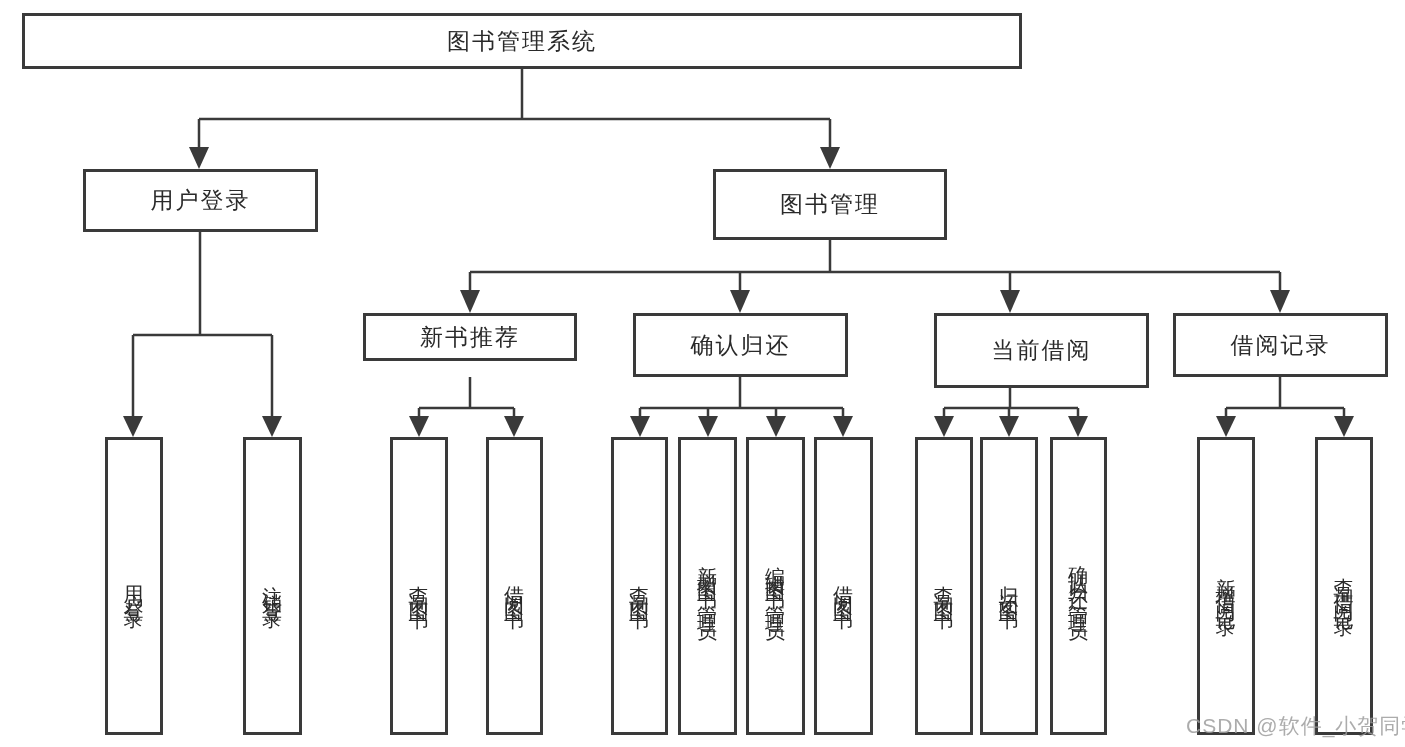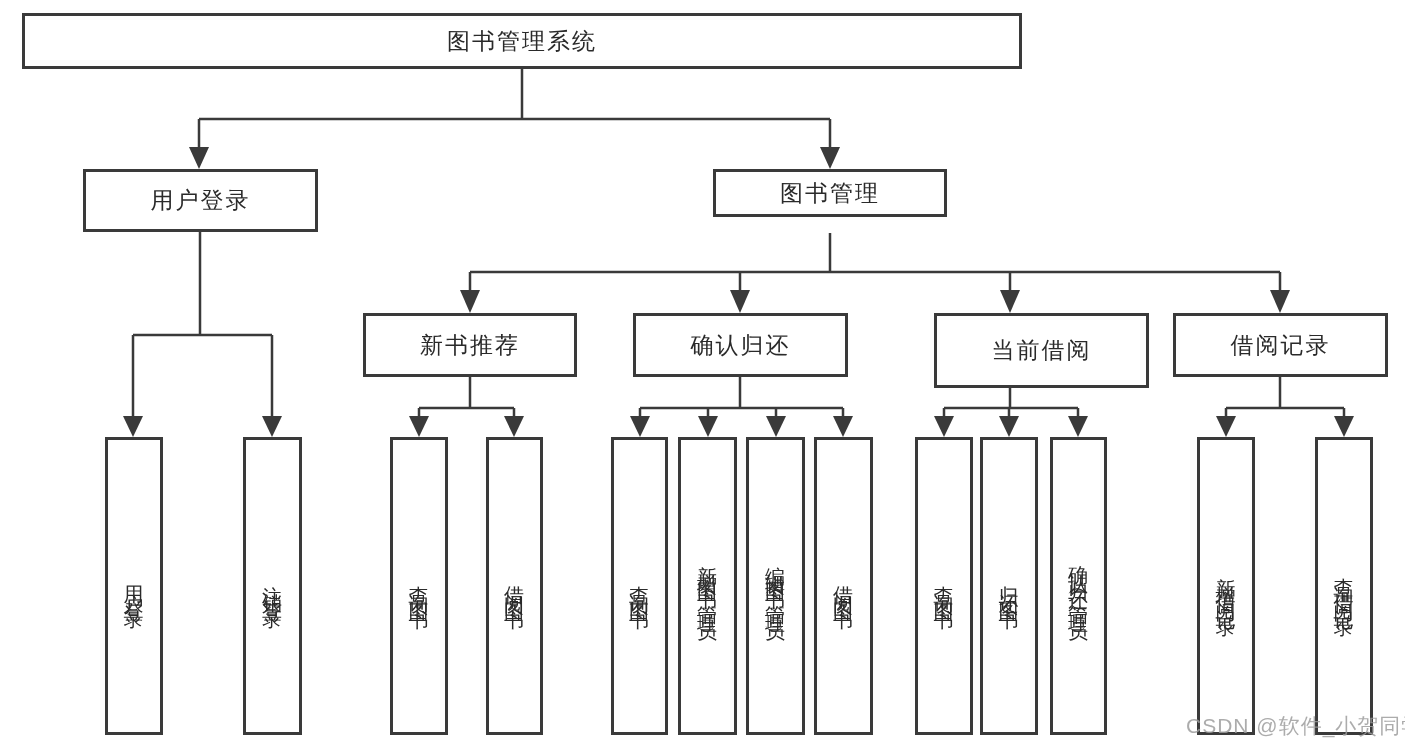--- a/index.html
+++ b/index.html
@@ -108,25 +108,25 @@
     </g>
   </svg>
 
   <div class="box" style="left:22px; top:13px; width:1000px; height:56px;">
     <span class="label">图书管理系统</span>
   </div>
 
   <div class="box" style="left:83px; top:169px; width:235px; height:63px;">
     <span class="label">用户登录</span>
   </div>
-  <div class="box" style="left:713px; top:169px; width:234px; height:48px;">
+  <div class="box" style="left:713px; top:169px; width:234px; height:71px;">
     <span class="label">图书管理</span>
   </div>
 
-  <div class="box" style="left:363px; top:313px; width:214px; height:64px;">
+  <div class="box" style="left:363px; top:313px; width:214px; height:48px;">
     <span class="label">新书推荐</span>
   </div>
   <div class="box" style="left:633px; top:313px; width:215px; height:64px;">
     <span class="label">确认归还</span>
   </div>
   <div class="box" style="left:903px; top:313px; width:215px; height:75px;margin-left:31px;">
     <span class="label">当前借阅</span>
   </div>
   <div class="box" style="left:1173px; top:313px; width:215px; height:64px;">
     <span class="label">借阅记录</span>

